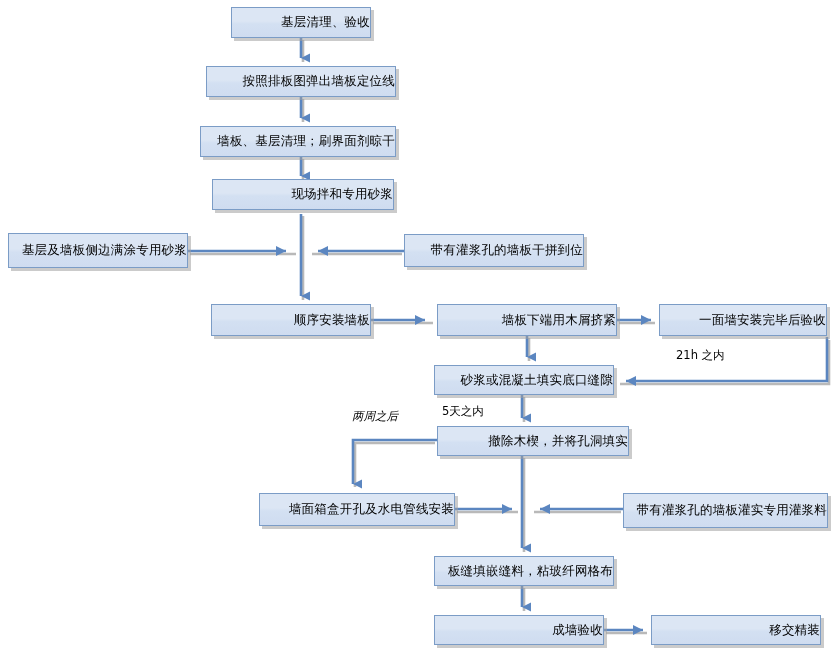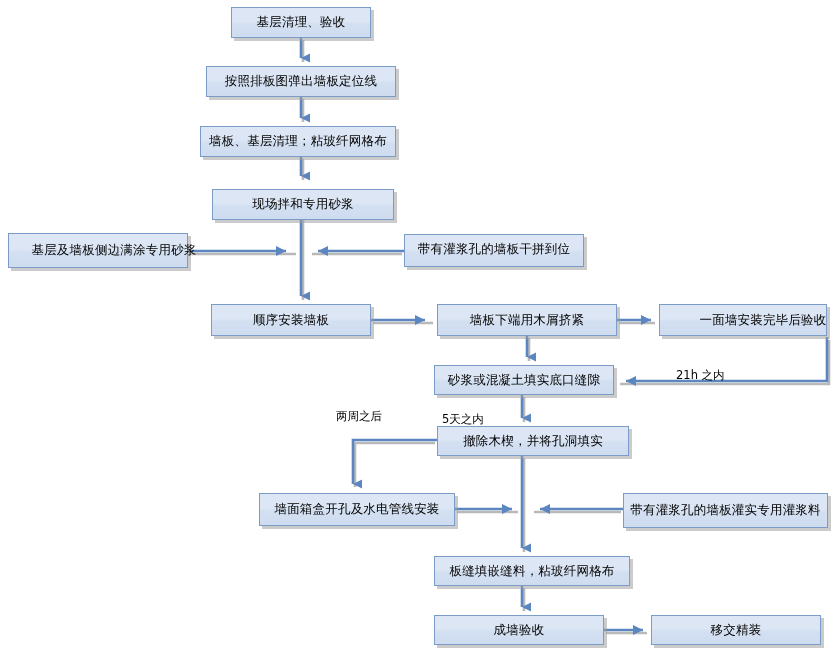--- a/index.html
+++ b/index.html
@@ -24,21 +24,21 @@
     pointer-events: none;
   }
   .node {
     position: absolute;
     box-sizing: border-box;
     background: linear-gradient(to bottom, #dce6f4 0%, #dce6f4 45%, #d3e0f2 55%, #cfdcf0 100%);
     border: 1px solid #7b9cc6;
     box-shadow: 3px 3px 0 0 rgba(160,160,160,0.55);
     display: flex;
     align-items: center;
-    justify-content: center;
+    justify-content: flex-end;
     z-index: 3;
   }
   .node .label {
     font-size: 12.5px;
     color: #000000;
     line-height: 1.15;
     letter-spacing: 0.2px;
     white-space: nowrap;
     text-align: center;
   }
@@ -122,29 +122,29 @@
     </g>
   </svg>
 
   <div class="node" id="n1" style="left: 231px; top: 7px; width: 140px; height: 31px;">
     <span class="label">基层清理、验收</span>
   </div>
   <div class="node" id="n2" style="left: 206px; top: 66px; width: 190px; height: 31px;">
     <span class="label">按照排板图弹出墙板定位线</span>
   </div>
   <div class="node" id="n3" style="left: 200px; top: 126px; width: 196px; height: 31px;">
-    <span class="label">墙板、基层清理；粘玻纤网格布</span>
+    <span class="label">墙板、基层清理；刷界面剂晾干</span>
   </div>
-  <div class="node" id="n4" style="left: 212px; top: 189px; width: 182px; height: 31px;">
+  <div class="node" id="n4" style="left: 212px; top: 179px; width: 182px; height: 31px;">
     <span class="label">现场拌和专用砂浆</span>
   </div>
   <div class="node" id="n5" style="left: 8px; top: 233px; width: 180px; height: 35px; padding-left: 32px;">
     <span class="label">基层及墙板侧边满涂专用砂浆</span>
   </div>
-  <div class="node" id="n6" style="left: 404px; top: 234px; width: 180px; height: 33px; font-family: Liberation Mono, monospace;">
+  <div class="node" id="n6" style="left: 404px; top: 234px; width: 180px; height: 33px;">
     <span class="label">带有灌浆孔的墙板干拼到位</span>
   </div>
   <div class="node" id="n7" style="left: 211px; top: 304px; width: 160px; height: 32px;">
     <span class="label">顺序安装墙板</span>
   </div>
   <div class="node" id="n8" style="left: 437px; top: 304px; width: 180px; height: 32px;">
     <span class="label">墙板下端用木屑挤紧</span>
   </div>
   <div class="node" id="n9" style="left: 659px; top: 304px; width: 168px; height: 32px; padding-left: 40px;">
     <span class="label">一面墙安装完毕后验收</span>
@@ -154,27 +154,27 @@
   </div>
   <div class="node" id="n11" style="left: 437px; top: 426px; width: 192px; height: 30px;">
     <span class="label">撤除木楔，并将孔洞填实</span>
   </div>
   <div class="node" id="n12" style="left: 259px; top: 493px; width: 196px; height: 33px;">
     <span class="label">墙面箱盒开孔及水电管线安装</span>
   </div>
   <div class="node" id="n13" style="left: 623px; top: 493px; width: 205px; height: 35px;">
     <span class="label">带有灌浆孔的墙板灌实专用灌浆料</span>
   </div>
-  <div class="node" id="n14" style="left: 434px; top: 556px; width: 196px; height: 30px;">
+  <div class="node" id="n14" style="left: 434px; top: 556px; width: 180px; height: 30px;">
     <span class="label">板缝填嵌缝料，粘玻纤网格布</span>
   </div>
   <div class="node" id="n15" style="left: 434px; top: 615px; width: 170px; height: 30px;">
     <span class="label">成墙验收</span>
   </div>
   <div class="node" id="n16" style="left: 651px; top: 615px; width: 170px; height: 30px;">
     <span class="label">移交精装</span>
   </div>
 
-  <div class="edge-label" id="el1" style="left: 676px; top: 348px; margin-top: 20px;">21h 之内</div>
-  <div class="edge-label" id="el2" style="left: 442px; top: 404px; margin-top: 8px;">5天之内</div>
-  <div class="edge-label" id="el3" style="left: 336px; top: 409px;">两周之后</div>
+  <div class="edge-label" id="el1" style="left: 676px; top: 348px;">21h 之内</div>
+  <div class="edge-label" id="el2" style="left: 442px; top: 404px;">5天之内</div>
+  <div class="edge-label" id="el3" style="left: 352px; top: 409px; font-style: italic;">两周之后</div>
 
 </div>
 
 </body></html>

